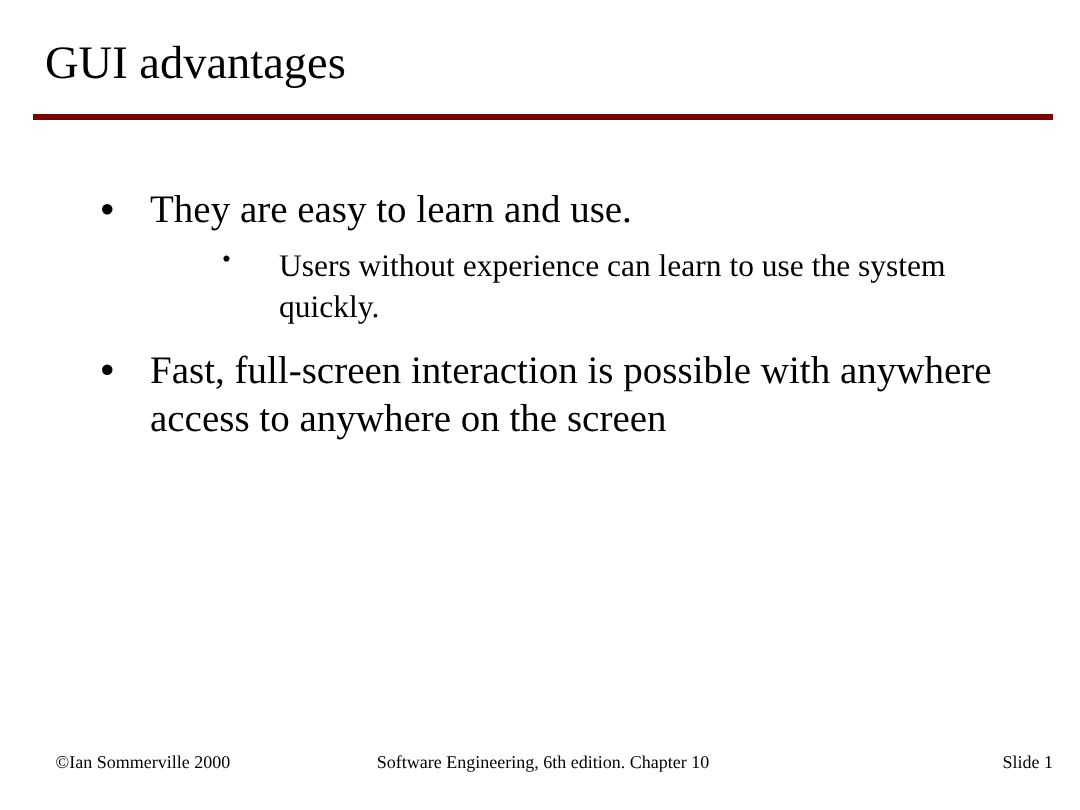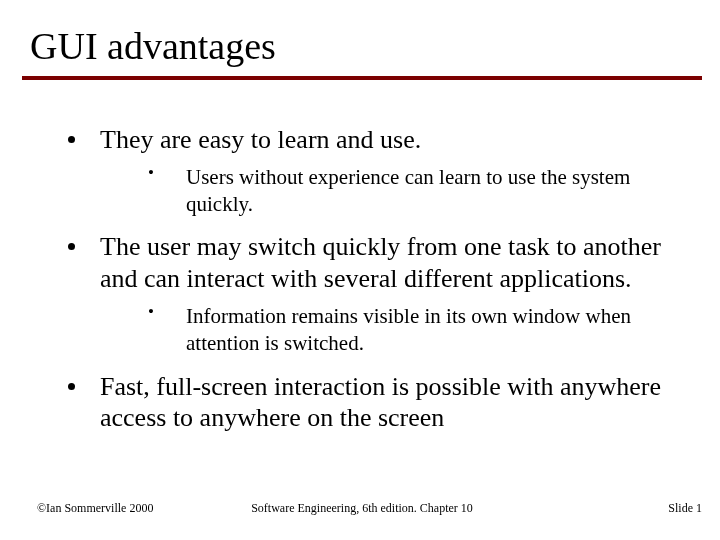--- a/index.html
+++ b/index.html
@@ -15,21 +15,21 @@
   .slide {
     position: relative;
     width: 720px;
     height: 540px;
     box-sizing: border-box;
   }
   .title {
     position: absolute;
     top: 24px;
     left: 30px;
-    font-size: 38px;
+    font-size: 31px;
     font-weight: normal;
   }
   .rule {
     position: absolute;
     top: 76px;
     left: 22px;
     width: 680px;
     height: 3.5px;
     background: #7b0000;
   }
@@ -117,28 +117,20 @@
     <ul class="level1">
       <li>
         <span>They are easy to learn and use.</span>
         <ul class="level2">
           <li>
             <span>Users without experience can learn to use the system quickly.</span>
           </li>
         </ul>
       </li>
       <li>
-        <span>The user may switch quickly from one task to another and can interact with several different applications.</span>
-        <ul class="level2">
-          <li>
-            <span>Information remains visible in its own window when attention is switched.</span>
-          </li>
-        </ul>
-      </li>
-      <li>
         <span>Fast, full-screen interaction is possible with anywhere access to anywhere on the screen</span>
       </li>
     </ul>
   </div>
 
   <div class="footer">
     <span class="footer-left">©Ian Sommerville 2000</span>
     <span class="footer-center">Software Engineering, 6th edition. Chapter 10</span>
     <span class="footer-right">Slide 1</span>
   </div>

